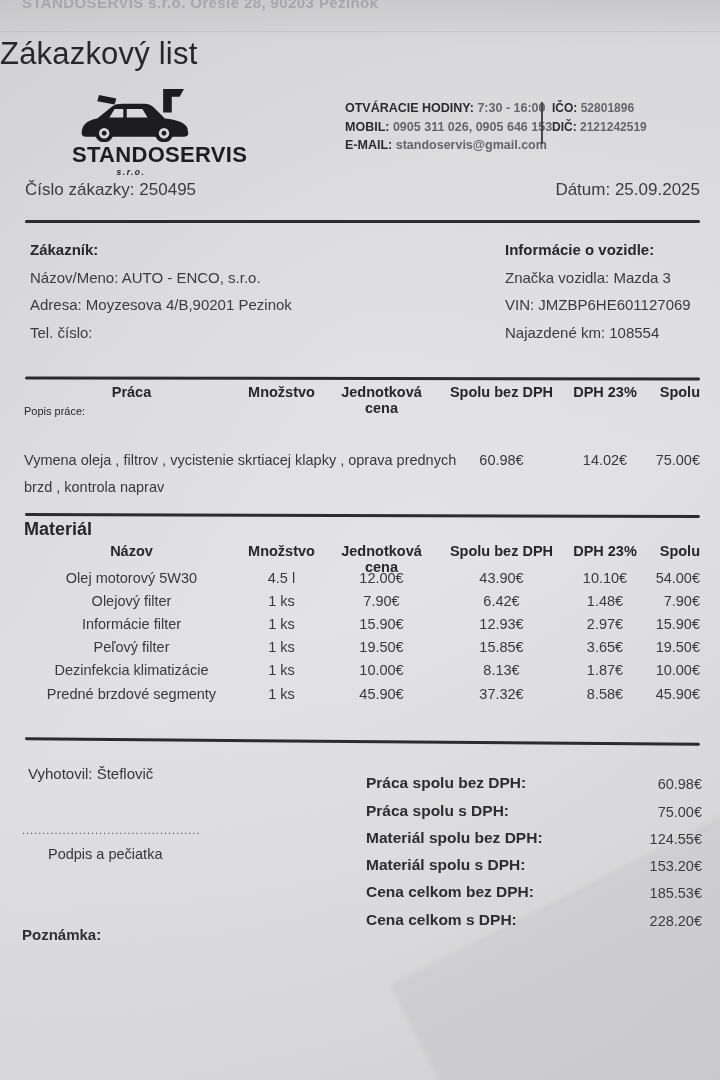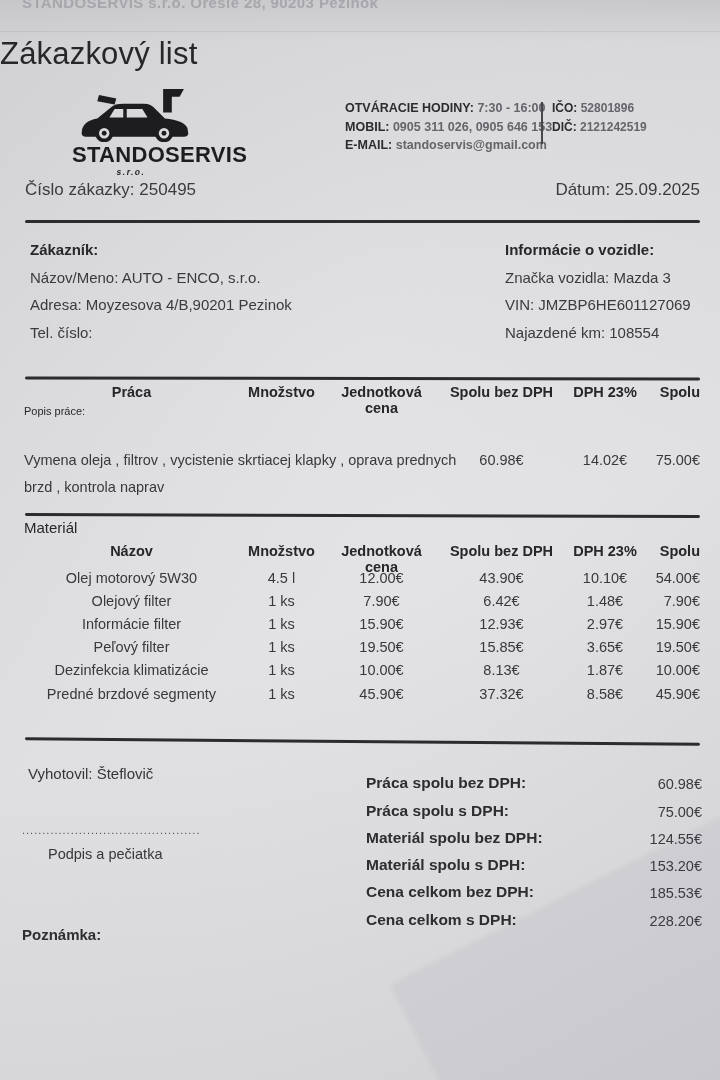--- a/index.html
+++ b/index.html
@@ -71,21 +71,21 @@
     display:grid; grid-template-columns:215px 85px 115px 125px 82px 1fr;
     font-size:14.5px; color:#38383d;
   }
   .grid6 .c { text-align:center; }
   .grid6 .r { text-align:right; }
   .thead { font-weight:700; color:#27272b; }
   .work-head { top:384px; }
   .popis { position:absolute; left:24px; top:405px; font-weight:400; font-size:11px; color:#27272b; }
   .work-row { top:404px; align-items:start; line-height:27px;margin-top:43px; }
   .work-desc { grid-column:1 / 4; text-align:left; margin-right:-42px; }
-  .mat-label { position:absolute; left:24px; top:519px; font-weight:400; font-size:15px; color:#27272b; }
+  .mat-label { position:absolute; left:24px; top:519px; font-weight:700; font-size:18px; color:#27272b; }
   .mat-head { top:543px; }
   .mat-rows { top:566px; grid-auto-rows:23.2px; align-items:center; }
   .mat-rows > span { display:block; }
   
   .made-by { position:absolute; left:28px; top:765px; font-size:15px; color:#36363b; }
   .dots { position:absolute; left:22px; top:824px; font-size:11px; letter-spacing:1px; color:#55555a; }
   .sig-label { position:absolute; left:48px; top:846px; font-size:14.5px; color:#36363b; }
   .note-label { position:absolute; left:22px; top:926px; font-size:15px; font-weight:600; color:#2e2e33; }
   .totals { position:absolute; left:366px; right:18px; top:765px; }
   .total-row { display:flex; justify-content:space-between; height:27.3px; align-items:flex-end; }

